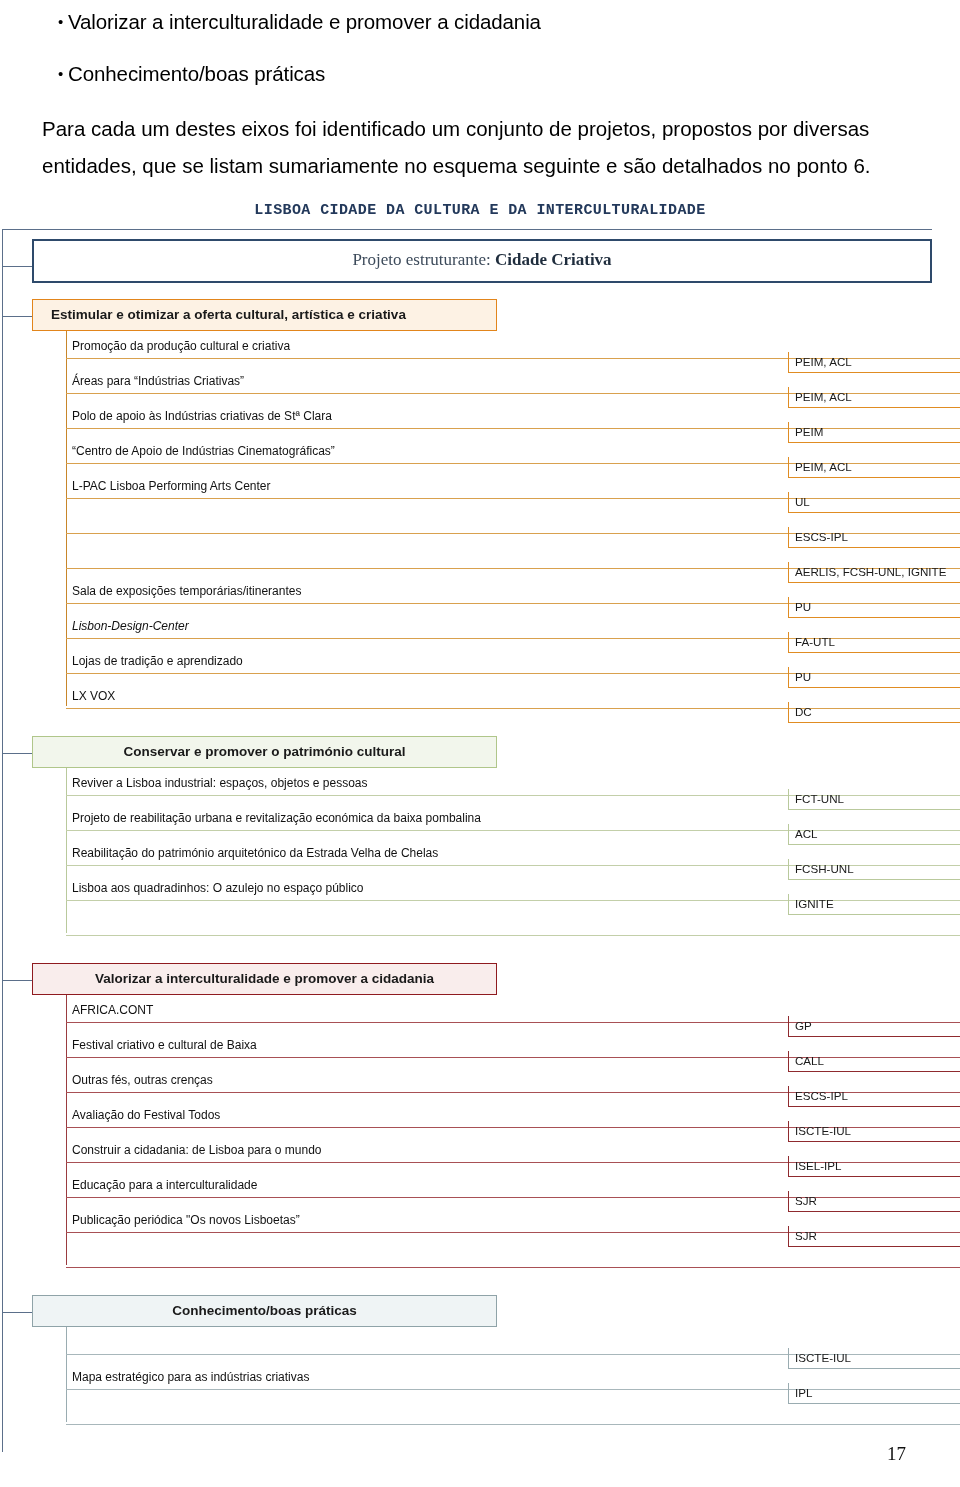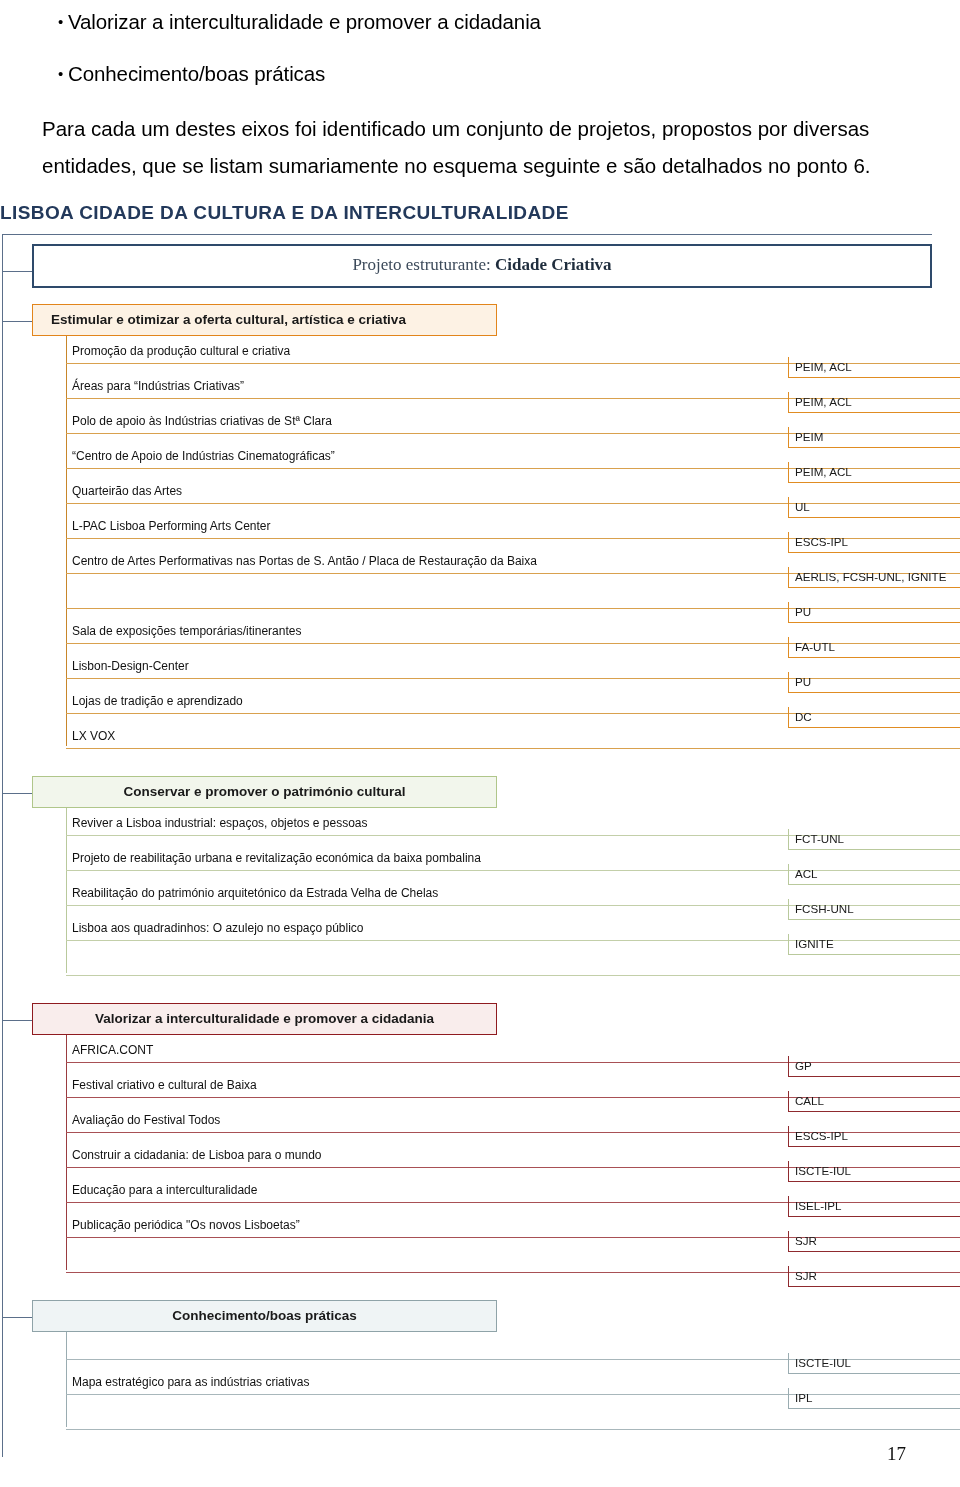--- a/index.html
+++ b/index.html
@@ -53,23 +53,24 @@
   }
   .para.last{ text-align:left; }
 
   
   .diagram{
     position:relative;
     margin-top:14px;
     padding-bottom:6px;
   }
   .diagram-title{
-    font-family:Liberation Sans, sans-serif;
+    text-align:center;
+    font-family:Liberation Mono, monospace;
     font-weight:bold;
-    font-size:19px;
+    font-size:15px;
     letter-spacing:.4px;
     color:#23395b;
     padding:6px 0 10px 0;
   }
 
   
   .spine{
     position:absolute;
     left:2px;
     top:0;
@@ -162,21 +163,21 @@
   }
   .item .label{
     position:absolute;
     left:6px;
     top:3px;
     font-size:12px;
     white-space:nowrap;
     color:#111;
     line-height:16px;
   }
-  .item .label.ital{ }
+  .item .label.ital{ font-style:italic;}
   
   .item .ruleline{
     position:absolute;
     left:0;
     right:-230px;
     bottom:11px;
     height:0;
     border-top:1.3px solid #d9a14e;
   }
   .items.green .item .ruleline{ border-top-color:#c3cfa9;}
@@ -274,29 +275,24 @@
             </div>
             <div class="item">
               <span class="label">Polo de apoio às Indústrias criativas de Stª Clara</span>
               <span class="ruleline"></span>
             </div>
             <div class="item">
               <span class="label">“Centro de Apoio de Indústrias Cinematográficas”</span>
               <span class="ruleline"></span>
             </div>
             <div class="item">
-              <span class="label">Quarteirão das Artes</span>
-              <span class="ruleline"></span>
-            </div>
-            <div class="item">
               <span class="label">L-PAC Lisboa Performing Arts Center</span>
               <span class="ruleline"></span>
             </div>
             <div class="item">
-              <span class="label">Centro de Artes Performativas nas Portas de S. Antão / Placa de Restauração da Baixa</span>
               <span class="ruleline"></span>
             </div>
             <div class="item">
               <span class="ruleline"></span>
             </div>
             <div class="item">
               <span class="label">Sala de exposições temporárias/itinerantes</span>
               <span class="ruleline"></span>
             </div>
             <div class="item">
@@ -408,20 +404,24 @@
             <div class="vrail"></div>
             <div class="item">
               <span class="label">AFRICA.CONT</span>
               <span class="ruleline"></span>
             </div>
             <div class="item">
               <span class="label">Festival criativo e cultural de Baixa</span>
               <span class="ruleline"></span>
             </div>
             <div class="item">
+              <span class="label">Outras fés, outras crenças</span>
+              <span class="ruleline"></span>
+            </div>
+            <div class="item">
               <span class="label">Avaliação do Festival Todos</span>
               <span class="ruleline"></span>
             </div>
             <div class="item">
               <span class="label">Construir a cidadania: de Lisboa para o mundo</span>
               <span class="ruleline"></span>
             </div>
             <div class="item">
               <span class="label">Educação para a interculturalidade</span>
               <span class="ruleline"></span>

